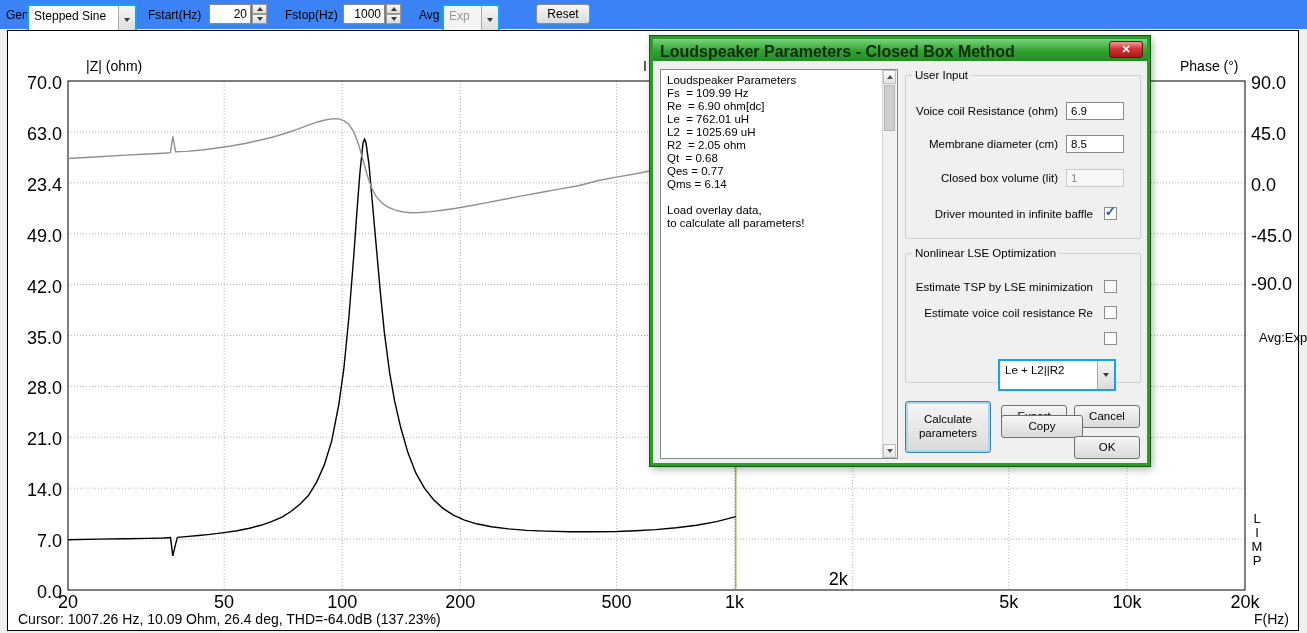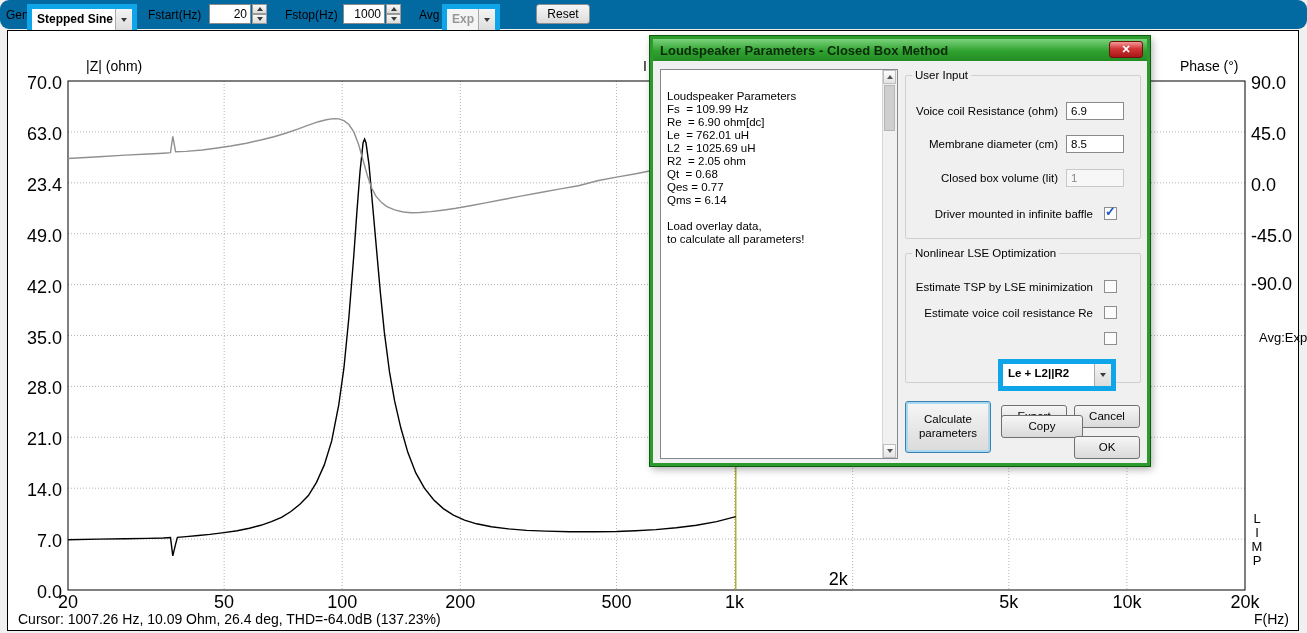--- a/index.html
+++ b/index.html
@@ -1,22 +1,22 @@
 <!DOCTYPE html>
 <html><head>
 <meta charset="utf-8">
 <style>
   html,body{margin:0;padding:0;}
   .app{position:relative;width:1307px;height:633px;background:#f0f0f0;overflow:hidden;
        font-family:"Liberation Sans",sans-serif;font-size:12px;color:#000;}
 
   
-  .toolbar{position:absolute;left:0;top:0;width:1307px;height:29px;background:#0369a1;border-radius:9px;}
+  .toolbar{position:absolute;left:0;top:0;width:1307px;height:29px;background:#3b82f6;}
   .tlabel{position:absolute;top:8px;font-size:12px;}
-  .combo{position:absolute;height:32px;background:#fff;border:5px solid #0ea5e9;box-sizing:border-box;font-weight:bold;}
+  .combo{position:absolute;height:32px;background:#fff;border:2px solid #0ea5e9;box-sizing:border-box;}
   .combo-text{position:absolute;left:5px;top:3px;font-size:12px;white-space:nowrap;}
   .combo-btn{position:absolute;right:0;top:0;bottom:0;width:16px;
              background:linear-gradient(#f4f4f4,#dcdcdc);border-left:1px solid #aaa;
              display:flex;align-items:center;justify-content:center;}
   .combo.disabled{background:#f4f4f4;}
   .combo.disabled .combo-text{color:#979797;}
   .tri-down{width:0;height:0;border-left:4px solid transparent;border-right:4px solid transparent;border-top:4px solid #3a3a3a;}
   .tri-up{width:0;height:0;border-left:3px solid transparent;border-right:3px solid transparent;border-bottom:4px solid #3a3a3a;}
   .tri-down.sm{border-left-width:3px;border-right-width:3px;border-top-width:4px;}
   .spin{position:absolute;height:20px;}
@@ -36,28 +36,28 @@
   #ticks,.chart-text{z-index:2;}
   .tick{position:absolute;font-size:18px;color:#000;}
   .chart-text{position:absolute;color:#000;}
   .axis-title{font-size:14px;}
   .limp-letter{font-size:13px;line-height:14px;text-align:center;}
 
   
   .dialog{position:absolute;left:650px;top:36px;width:500px;height:430px;box-sizing:border-box;
           border:3px solid #2c9a2c;background:#f0f0f0;z-index:10;box-shadow:0 0 0 1px #0e5c0e,2px 3px 8px rgba(0,0,0,.35);}
   .dlg-titlebar{position:relative;height:22px;background:linear-gradient(#7bd27b,#2fa22f 55%,#238c23);}
-  .dlg-title{position:absolute;left:7px;top:4px;font-size:13px;font-weight:bold;color:#0a2a0a;white-space:nowrap;}
+  .dlg-title{position:absolute;left:7px;top:4px;font-size:16px;font-weight:bold;color:#0a2a0a;white-space:nowrap;}
   .dlg-close{position:absolute;right:4px;top:2px;width:34px;height:17px;border-radius:3px;
              background:linear-gradient(#f49a9a,#d23535 45%,#a81818);border:1px solid #6e1010;box-sizing:border-box;
              color:#fff;font-size:11px;font-weight:bold;display:flex;align-items:center;justify-content:center;}
   .dlg-body{position:relative;height:402px;}
   .listbox{position:absolute;left:7px;top:8px;width:238px;height:390px;background:#fff;
            border:1px solid #828790;box-sizing:border-box;}
-  .listbox-text{position:absolute;left:0;top:0;right:14px;padding:20px 6px;}
+  .listbox-text{position:absolute;left:0;top:0;right:14px;padding:4px 6px;}
   .result-line{height:13px;font-size:11.5px;line-height:13px;white-space:pre;}
   .scrollbar{position:absolute;right:0;top:0;bottom:0;width:14px;background:#f1f1f1;border-left:1px solid #d5d5d5;}
   .sb-btn{position:absolute;left:0;width:13px;height:14px;background:linear-gradient(#fdfdfd,#e3e3e3);
           border:1px solid #bdbdbd;box-sizing:border-box;display:flex;align-items:center;justify-content:center;}
   .sb-btn.up{top:0;} .sb-btn.down{bottom:0;}
   .sb-thumb{position:absolute;left:1px;top:15px;width:11px;height:46px;background:#cfcfcf;border:1px solid #b5b5b5;box-sizing:border-box;}
   .scrollbar .tri-up{border-bottom-color:#555;} .scrollbar .tri-down{border-top-color:#555;}
 
   .group{position:absolute;border:1px solid #d0d0d0;border-radius:2px;margin:0;padding:0;box-sizing:border-box;}
   .group legend{font-size:11.5px;margin-left:6px;padding:0 3px;}

